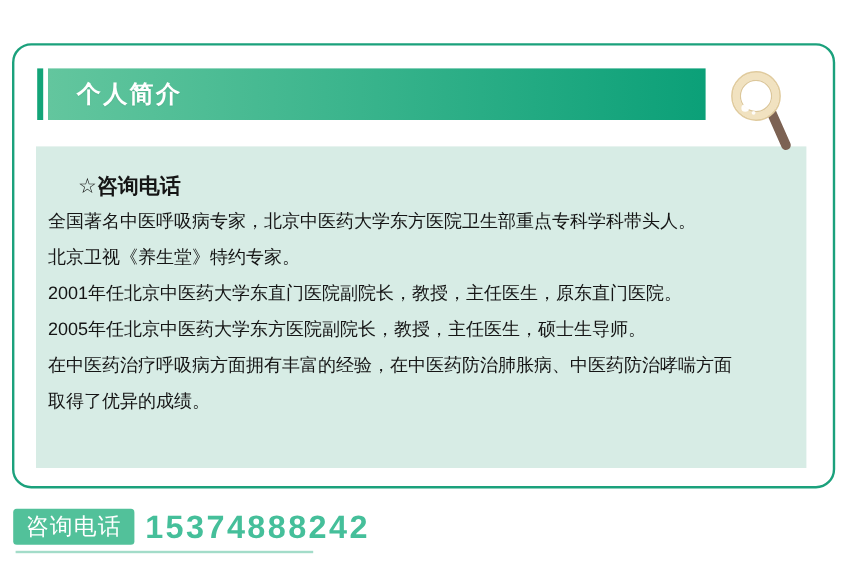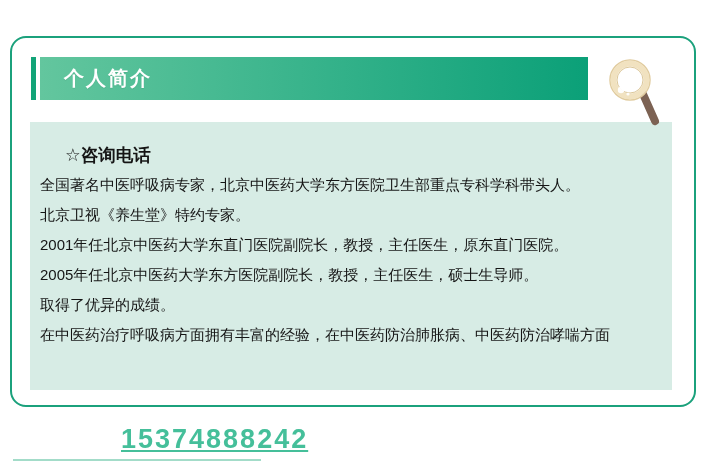--- a/index.html
+++ b/index.html
@@ -33,21 +33,21 @@
   }
   .line.starred{font-weight:bold;padding-left:25px;font-size:17.5px;}
   .contact-row{position:absolute;left:0;top:415px;width:706px;height:56px;}
   .consult-btn{
     position:absolute;left:11px;top:9px;width:101px;height:30px;background:#52c19a;
     border-radius:3px;display:flex;align-items:center;justify-content:center;
     color:#ffffff;font-size:19px;letter-spacing:1px;cursor:pointer;
   }
   .phone{
     position:absolute;left:121px;top:9px;height:30px;line-height:31px;
-    color:#45bf9a;font-size:27px;font-weight:bold;letter-spacing:2px;text-decoration:underline;
+    color:#45bf9a;font-size:27px;font-weight:bold;letter-spacing:2px;
   }
   .phone-underline{
     position:absolute;left:13px;top:44px;width:248px;height:2px;background:#a3dcc9;
   }
 </style>
 </head>
 <body>
 
 <div class="stage">
 
@@ -67,22 +67,23 @@
     <circle cx="19" cy="32" r="3.2" fill="#ffffff" opacity="0.95"></circle>
     <circle cx="26" cy="36" r="1.6" fill="#ffffff" opacity="0.9"></circle>
   </svg>
 
   <div class="content">
     <p class="line starred">☆咨询电话</p>
     <p class="line">全国著名中医呼吸病专家，北京中医药大学东方医院卫生部重点专科学科带头人。</p>
     <p class="line">北京卫视《养生堂》特约专家。</p>
     <p class="line">2001年任北京中医药大学东直门医院副院长，教授，主任医生，原东直门医院。</p>
     <p class="line">2005年任北京中医药大学东方医院副院长，教授，主任医生，硕士生导师。</p>
+    <p class="line">在中医药治疗呼吸病方面拥有丰富的经验，在中医药防治肺胀病、中医药防治哮喘方面</p>
     <p class="line">取得了优异的成绩。</p>
-    <p class="line">在中医药治疗呼吸病方面拥有丰富的经验，在中医药防治肺胀病、中医药防治哮喘方面</p>
   </div>
 
   <div class="contact-row">
+    <div class="consult-btn">咨询电话</div>
     <div class="phone">15374888242</div>
     <div class="phone-underline"></div>
   </div>
 
 </div>
 
 </body></html>

